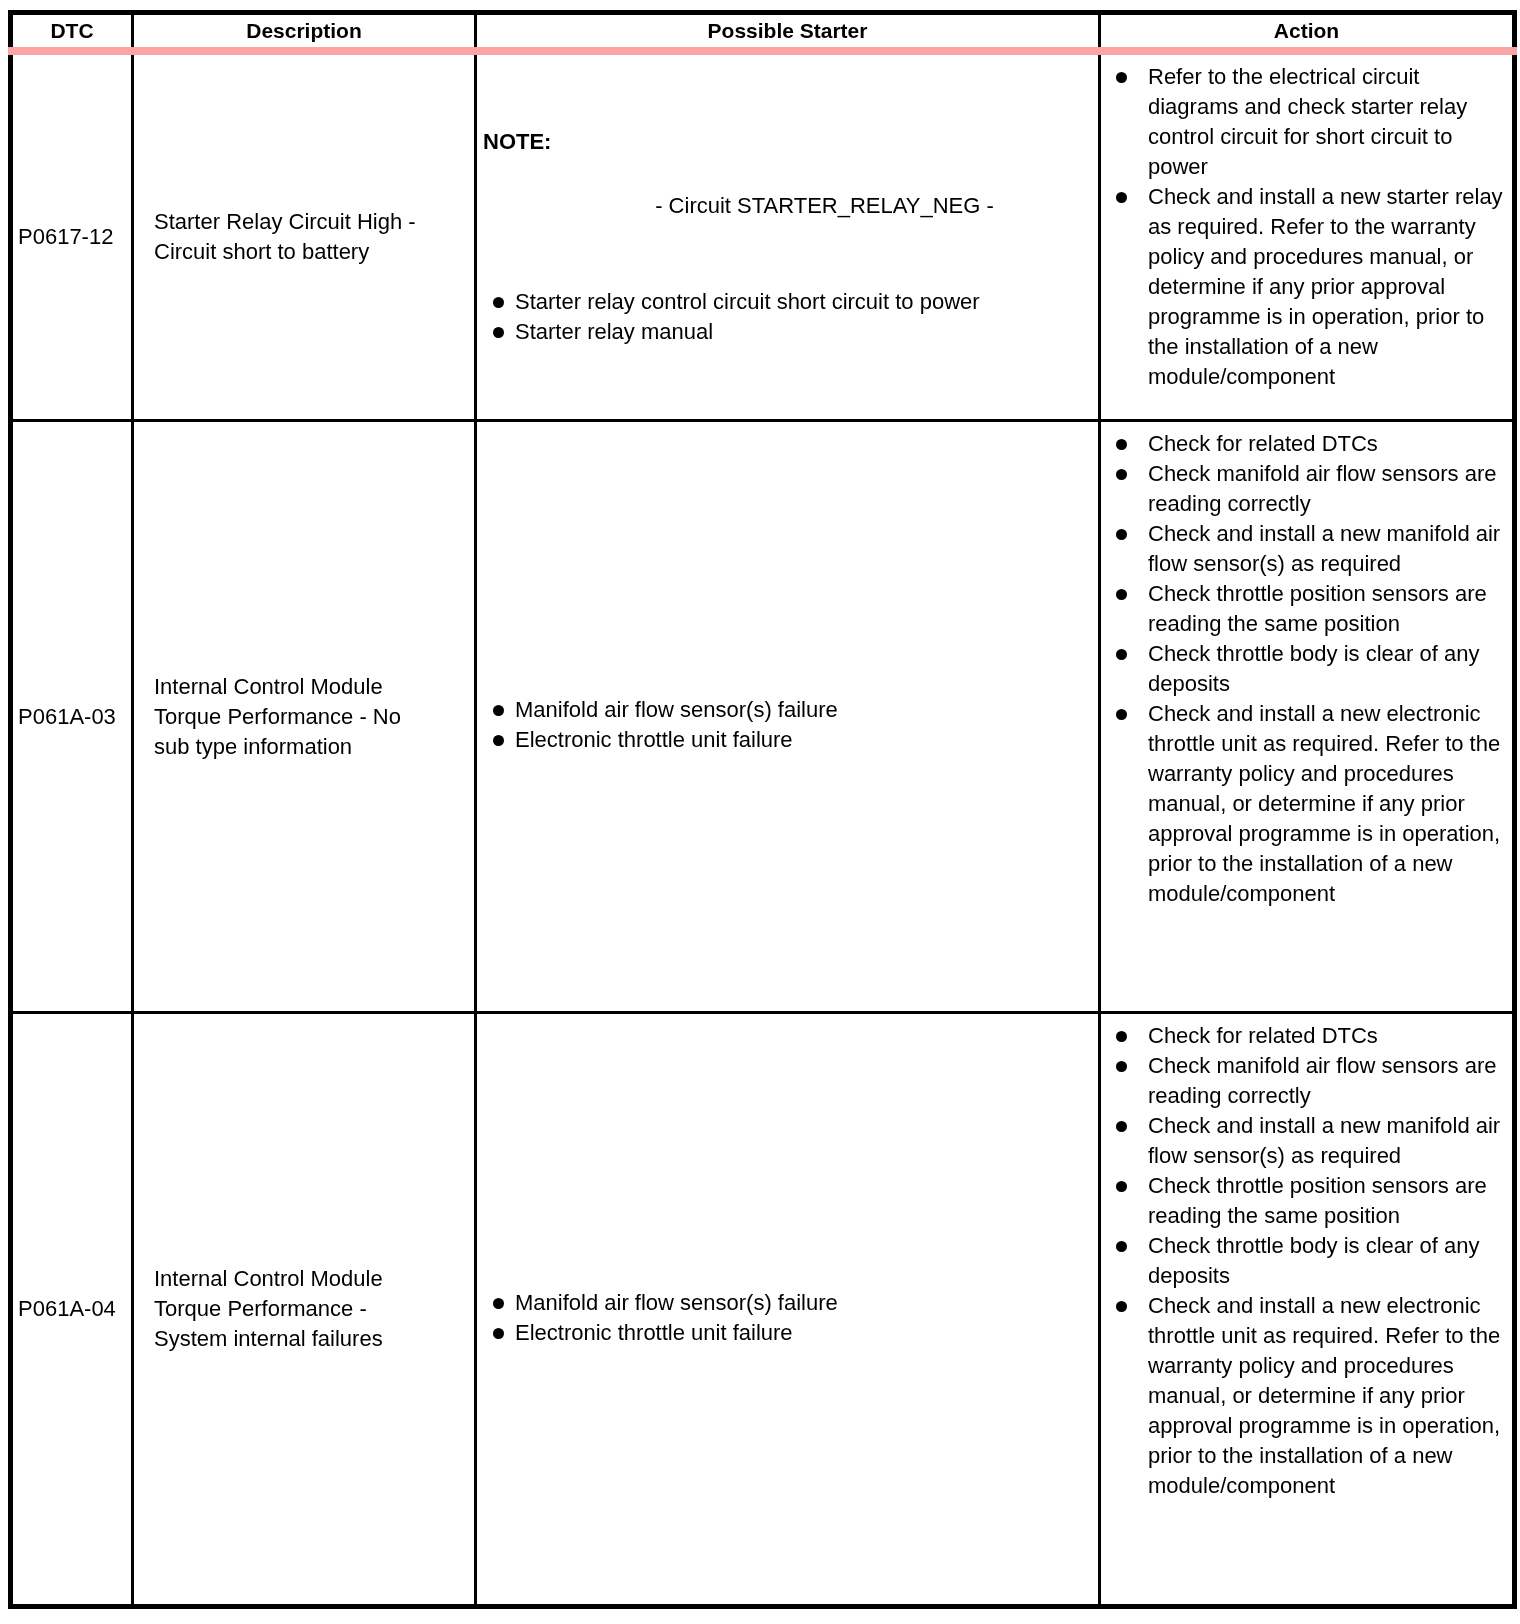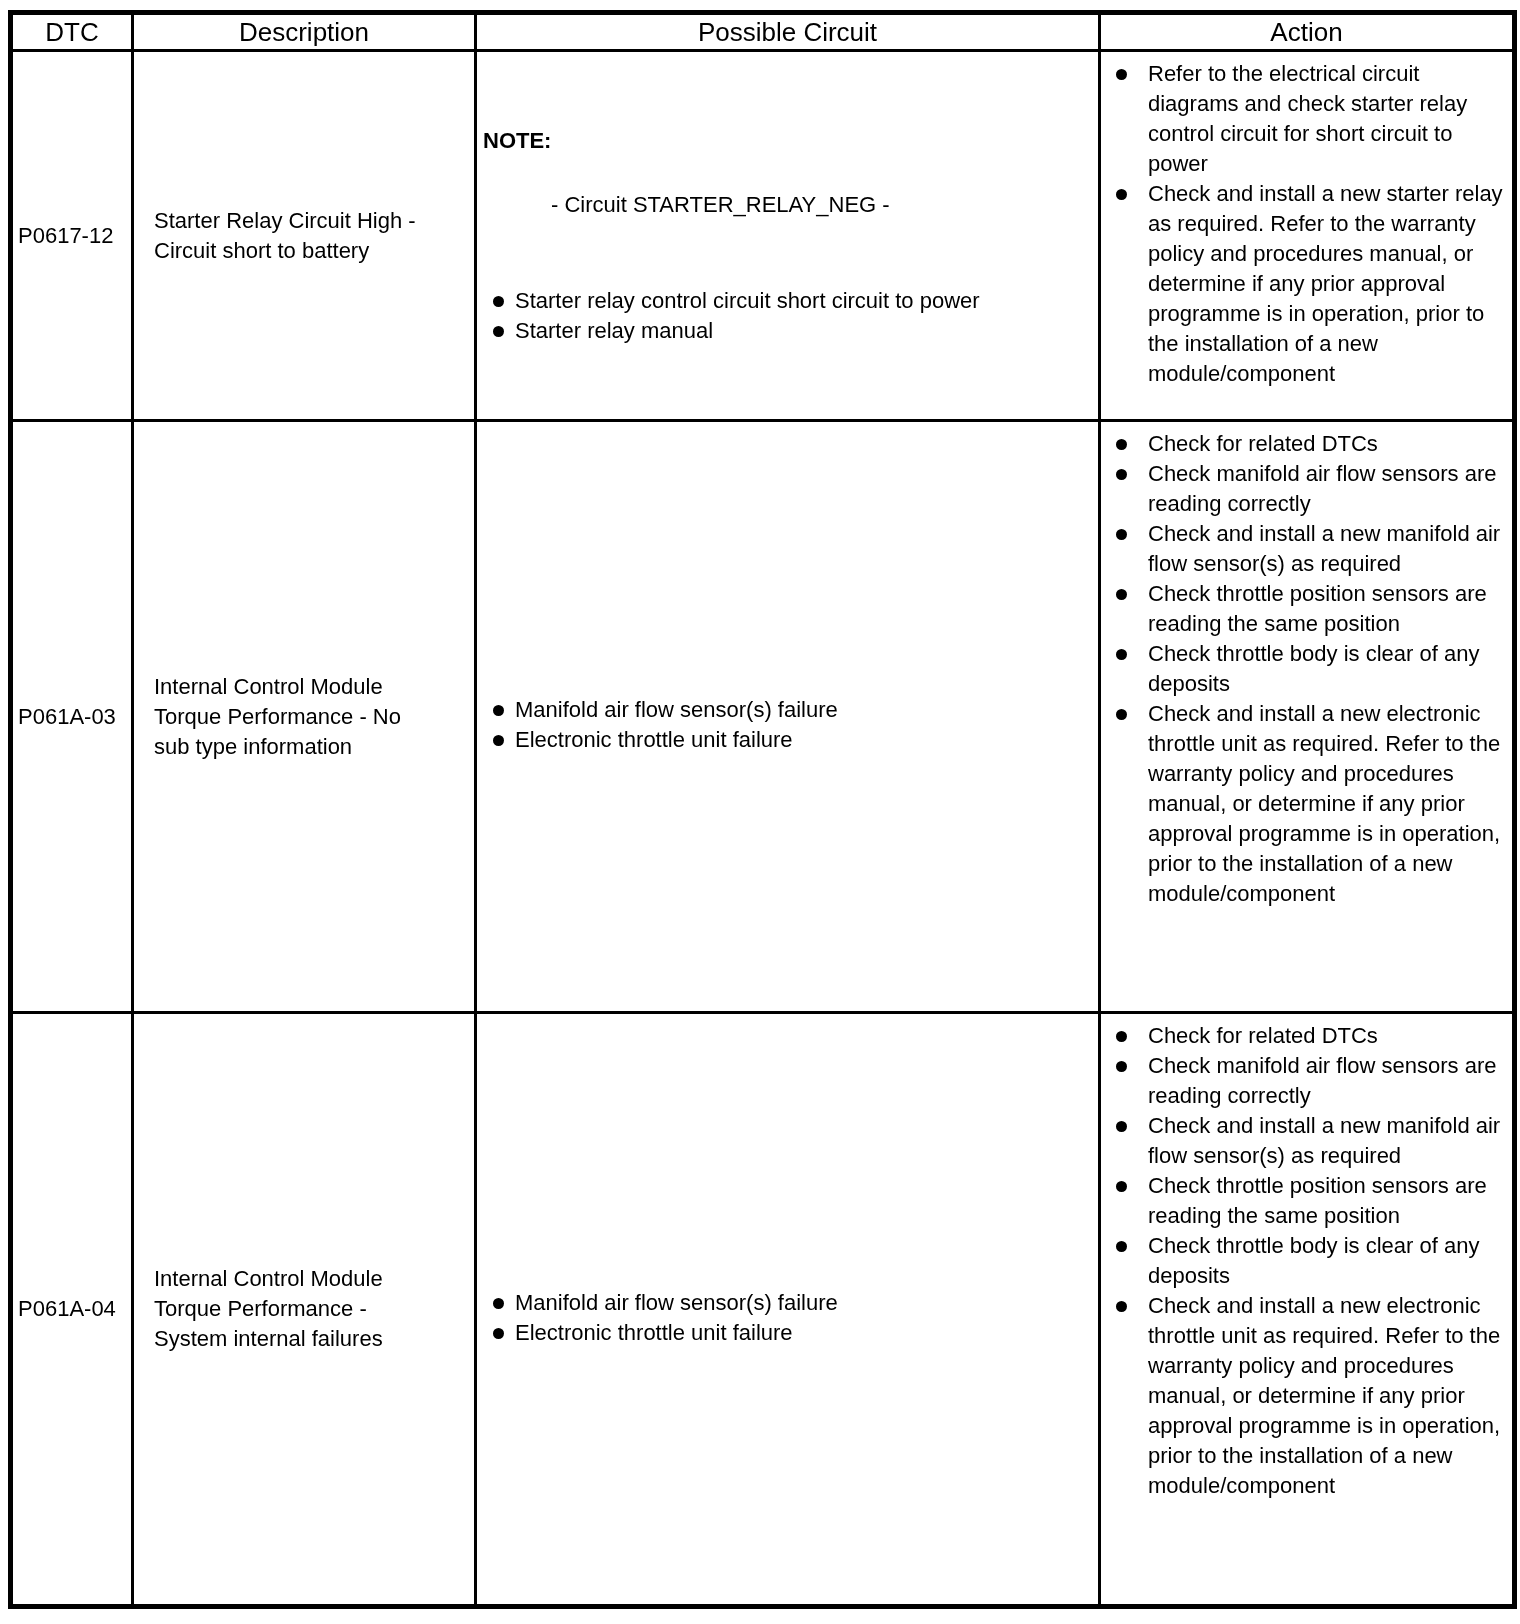--- a/index.html
+++ b/index.html
@@ -37,23 +37,23 @@
   th, td {
     border: 3px solid #000000;
     padding: 0;
     font-size: 22px;
     line-height: 30px;
     vertical-align: middle;
     overflow: hidden;
   }
   thead tr { height: 38px; }
   thead th {
-    border-bottom: 2px solid #fca5a5;
-    font-size: 26px;
-    font-weight: normal;
+    border-bottom: 8px solid #fca5a5;
+    font-size: 21px;
+    font-weight: bold;
     text-align: center;
     vertical-align: middle;
   }
   tr.r1 { height: 370px; }
   tr.r2 { height: 592px; }
   tr.r3 { height: 594px; }
 
   td.dtc-cell {
     padding-left: 5px;
     vertical-align: middle;
@@ -72,20 +72,21 @@
     padding-bottom: 6px;
   }
 
   .note-label {
     font-weight: bold;
     padding-left: 6px;
   }
   .note-circuit {
     margin-top: 34px;
     margin-left: 74px;
+    text-align: center;
   }
   ul.bullets {
     list-style: none;
     margin: 0;
     padding: 0;
   }
   ul.bullets li {
     position: relative;
   }
   ul.causes { margin-top: 66px; }
@@ -121,21 +122,21 @@
     <colgroup>
       <col class="c-dtc">
       <col class="c-desc">
       <col class="c-causes">
       <col class="c-action">
     </colgroup>
     <thead>
       <tr>
         <th>DTC</th>
         <th>Description</th>
-        <th>Possible Circuit</th>
+        <th>Possible Starter</th>
         <th>Action</th>
       </tr>
     </thead>
     <tbody>
       <tr class="r1">
         <td class="dtc-cell">P0617-12</td>
         <td class="desc-cell">
           <div class="desc-text">Starter Relay Circuit High -
 Circuit short to battery</div>
         </td>

